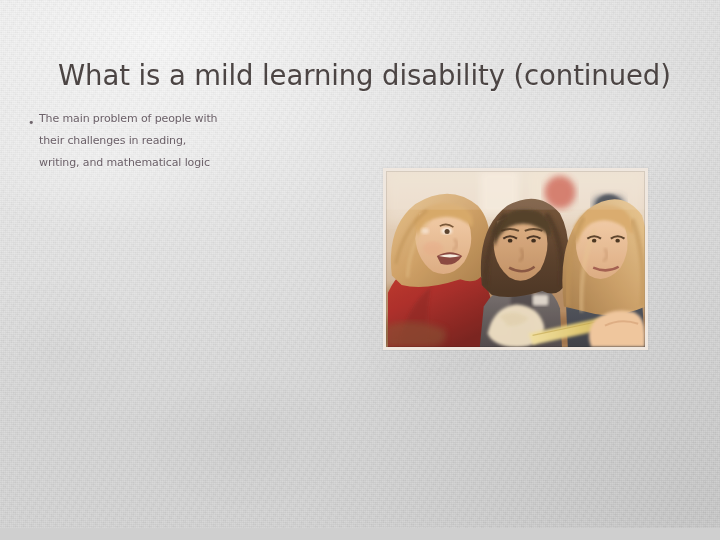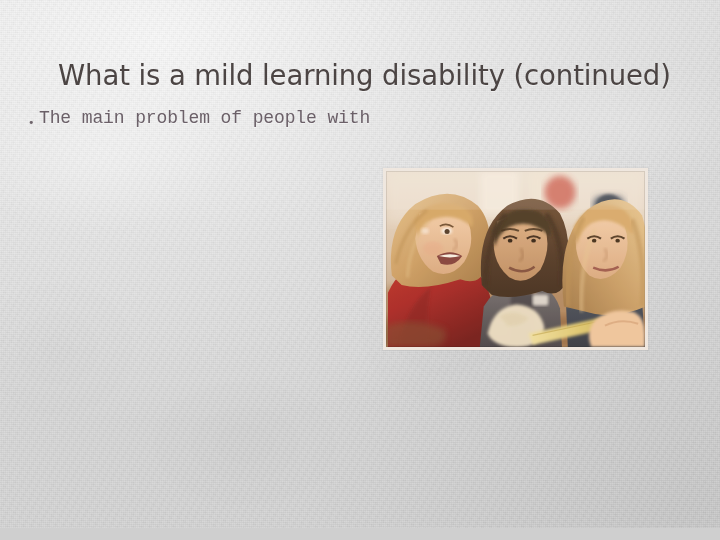--- a/index.html
+++ b/index.html
@@ -76,26 +76,25 @@
   .bullet-dot {
     flex: 0 0 auto;
     width: 11px;
     margin-top: 9px;
     color: #6d636a;
     font-size: 11px;
     line-height: 11px;
   }
   .bullet-text {
     flex: 1 1 auto;
-    font-size: 18px;
+    font-size: 11px;
     line-height: 21.8px;
     color: #6b6068;
     letter-spacing: -0.12px;
     text-shadow: 0 1px 0 rgba(255,255,255,0.4);
-    font-family: Liberation Mono, monospace;
   }
   .bullet-text .ln { display: block; white-space: nowrap; }
 
   
   #photo-wrap {
     position: absolute;
     left: 383px;
     top: 168px;
     width: 265px;
     height: 182px;
@@ -119,20 +118,22 @@
 
 <div id="slide">
 
   <div id="title">What is a mild learning disability (continued)</div>
 
   <div id="bullet-block">
     <div class="bullet-row">
       <span class="bullet-dot">•</span>
       <span class="bullet-text">
         <span class="ln">The main problem of people with</span>
+        <span class="ln">their challenges in reading,</span>
+        <span class="ln">writing, and mathematical logic</span>
       </span>
     </div>
   </div>
 
   <div id="photo-wrap">
     <div id="photo">
       <svg viewBox="0 0 265 182" preserveAspectRatio="none">
         <defs>
           <linearGradient id="bgWarm" x1="0" y1="0" x2="0" y2="1">
             <stop offset="0%" stop-color="#e9ded2"></stop>

